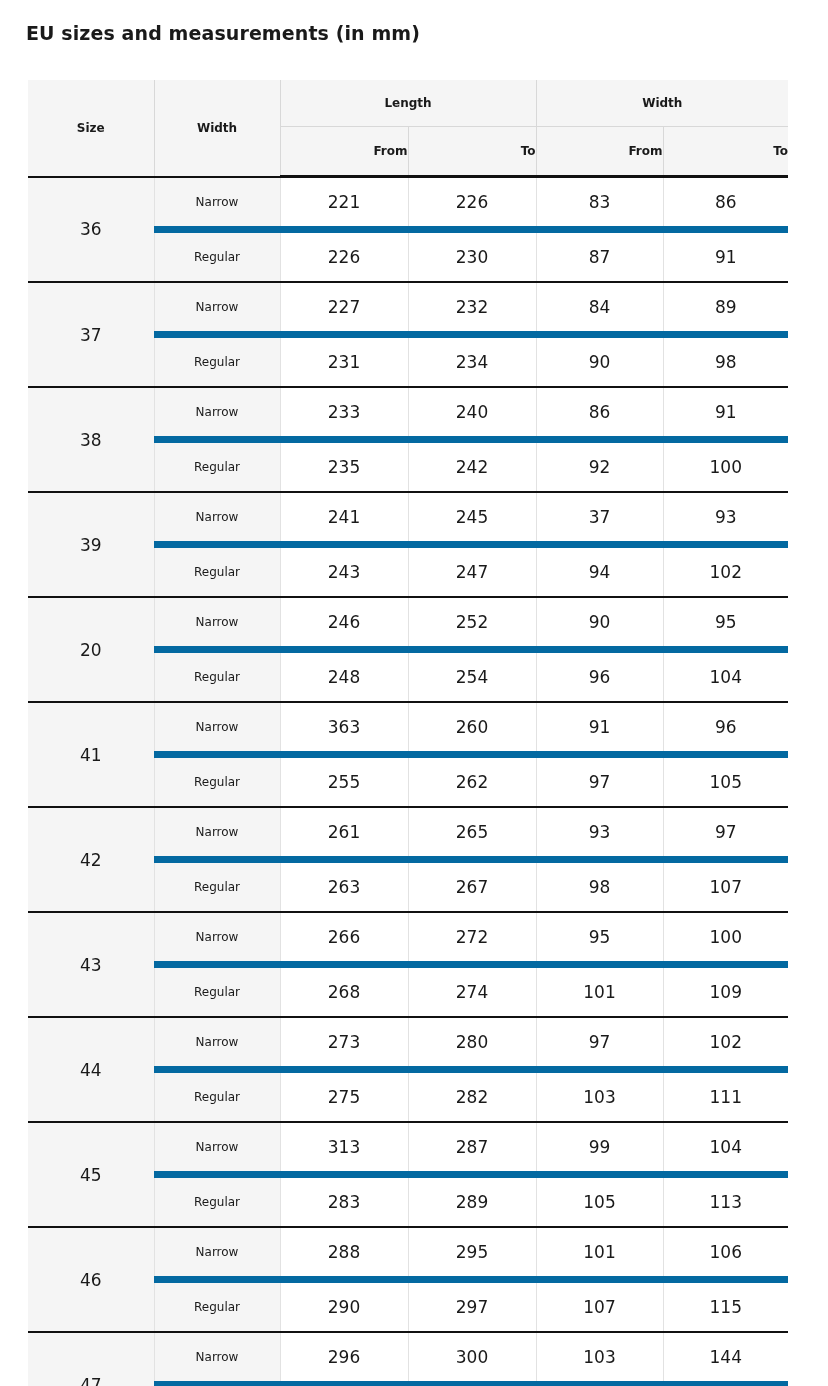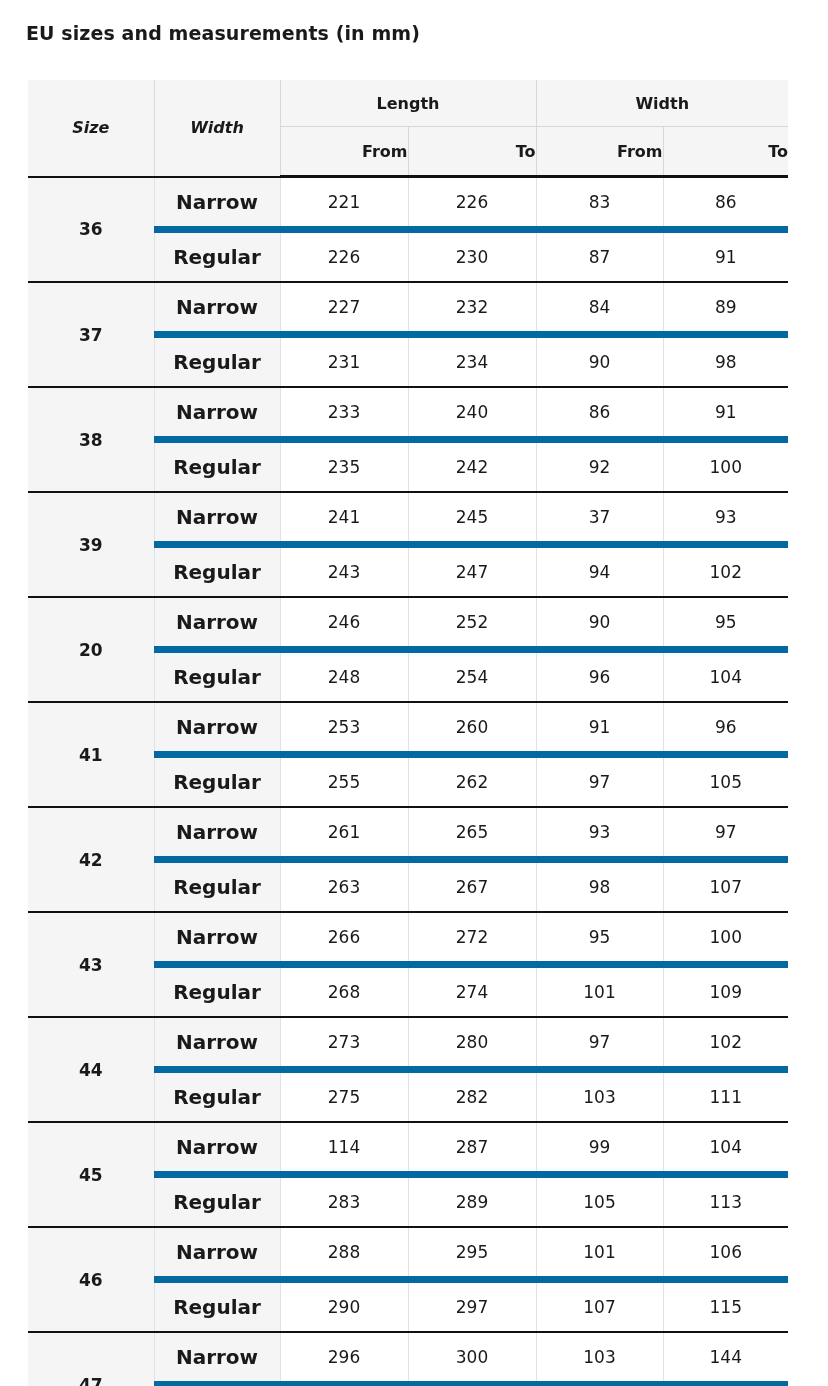--- a/index.html
+++ b/index.html
@@ -42,61 +42,60 @@
   
   col.c-size   { width: 126px; }
   col.c-width  { width: 126px; }
   col.c-lfrom  { width: 128px; }
   col.c-lto    { width: 128px; }
   col.c-wfrom  { width: 127px; }
   col.c-wto    { width: 125px; }
 
   thead th {
     background: #f5f5f5;
-    font-size: 16px;
+    font-size: 12px;
     font-weight: bold;
     text-align: center;
     color: #1a1a1a;
   }
   th.group-head {
     height: 46px;
     border-bottom: 1px solid #d8d8d8;
   }
   th.sub-head {
     height: 48px;
   }
   th.corner {
     height: 94px;
     vertical-align: middle;
-    font-style: italic;
   }
   th.sep-left {
     border-left: 1px solid #d8d8d8;
   }
   thead tr:last-child th {
     border-bottom: 3px solid #111111;
     text-align: right;
   }
   
   tbody td {
     font-size: 17px;
     text-align: center;
     height: 48px;
     background: #ffffff;
   }
   tbody td.size-cell {
     background: #f5f5f5;
-    font-weight: bold;
+    font-weight: normal;
     font-size: 17px;
     vertical-align: middle;
   }
   tbody td.width-cell {
     background: #f5f5f5;
-    font-weight: bold;
-    font-size: 20px;
+    font-weight: normal;
+    font-size: 12px;
   }
   tbody tr.first-row td {
     border-top: 2.5px solid #111111;
   }
   tbody tr.second-row td {
     border-top: 7px solid #0369a1;
   }
   tbody td.sep-left {
     border-left: 1px solid #e2e2e2;
   }
@@ -204,21 +203,21 @@
           <tr class="second-row">
             <td class="width-cell sep-left">Regular</td>
             <td class="sep-left">248</td>
             <td class="sep-left">254</td>
             <td class="sep-left">96</td>
             <td class="sep-left">104</td>
           </tr>
           <tr class="first-row">
             <td class="size-cell" rowspan="2">41</td>
             <td class="width-cell sep-left">Narrow</td>
-            <td class="sep-left">253</td>
+            <td class="sep-left">363</td>
             <td class="sep-left">260</td>
             <td class="sep-left">91</td>
             <td class="sep-left">96</td>
           </tr>
           <tr class="second-row">
             <td class="width-cell sep-left">Regular</td>
             <td class="sep-left">255</td>
             <td class="sep-left">262</td>
             <td class="sep-left">97</td>
             <td class="sep-left">105</td>
@@ -264,21 +263,21 @@
           <tr class="second-row">
             <td class="width-cell sep-left">Regular</td>
             <td class="sep-left">275</td>
             <td class="sep-left">282</td>
             <td class="sep-left">103</td>
             <td class="sep-left">111</td>
           </tr>
           <tr class="first-row">
             <td class="size-cell" rowspan="2">45</td>
             <td class="width-cell sep-left">Narrow</td>
-            <td class="sep-left">114</td>
+            <td class="sep-left">313</td>
             <td class="sep-left">287</td>
             <td class="sep-left">99</td>
             <td class="sep-left">104</td>
           </tr>
           <tr class="second-row">
             <td class="width-cell sep-left">Regular</td>
             <td class="sep-left">283</td>
             <td class="sep-left">289</td>
             <td class="sep-left">105</td>
             <td class="sep-left">113</td>

